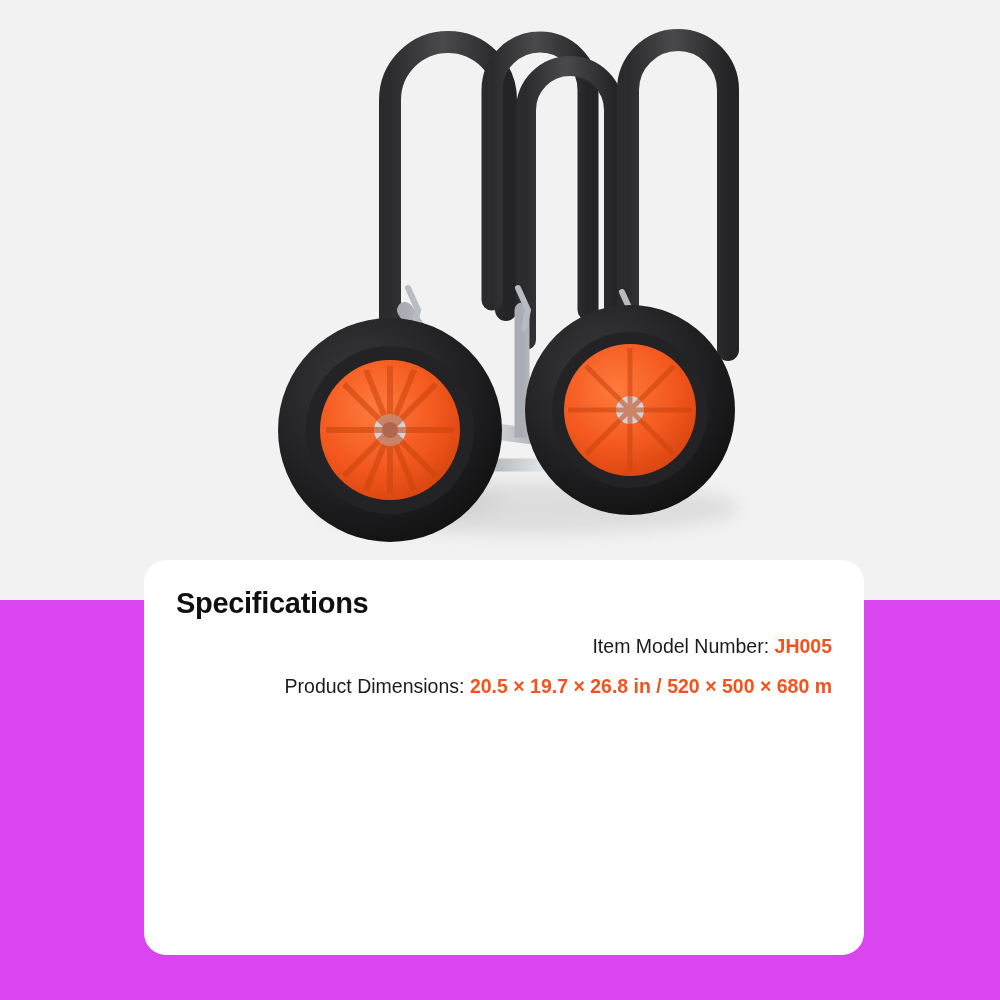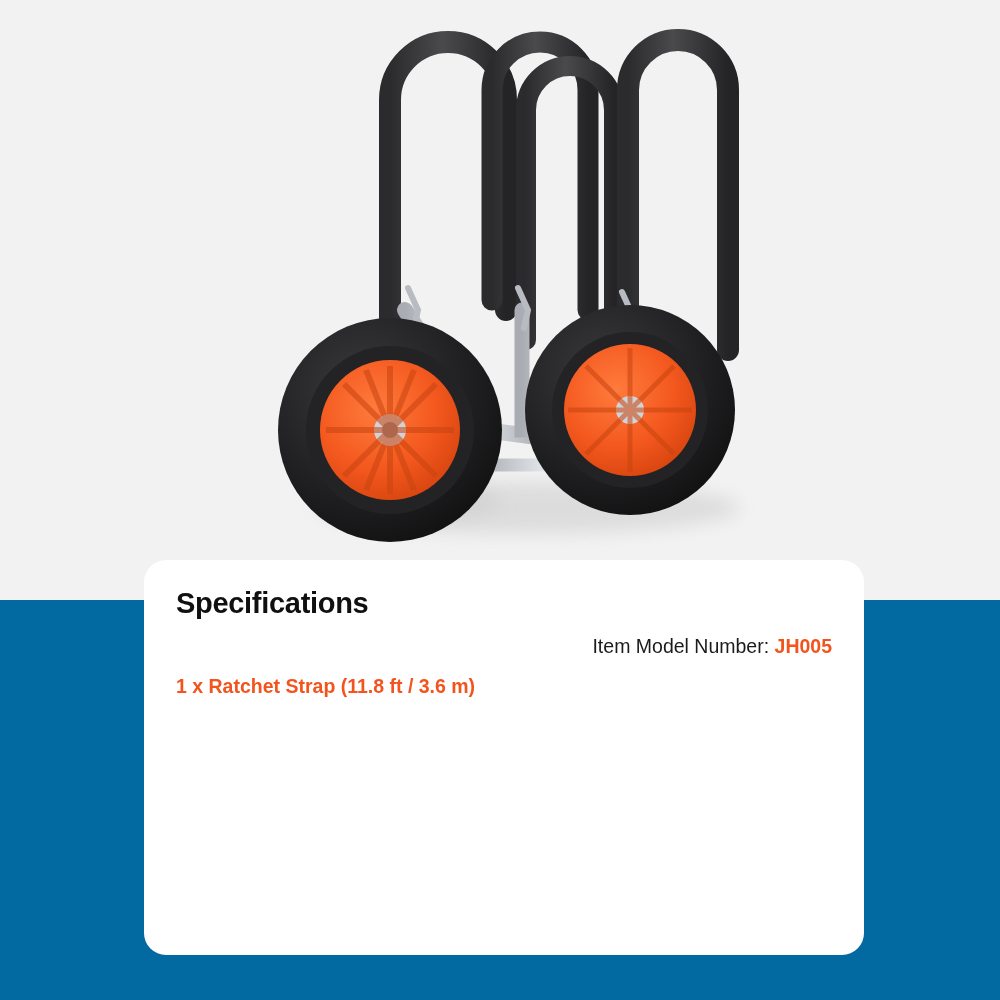--- a/index.html
+++ b/index.html
@@ -10,21 +10,21 @@
     width: 1000px;
     height: 1000px;
     background: #ffffff;
     font-family: "Liberation Sans", sans-serif;
     overflow: hidden;
   }
   .page {
     position: relative;
     width: 1000px;
     height: 1000px;
-    background: #0369a1;
+    background: #d946ef;
     box-sizing: border-box;
   }
   
   .hero {
     position: absolute;
     left: 0;
     top: 0;
     width: 1000px;
     height: 600px;
     background: #f2f2f2;
@@ -180,21 +180,22 @@
 
     <h2 class="card-title">Specifications</h2>
 
     <div class="spec-row">
       <span class="spec-label">Item Model Number:</span>
       <span class="spec-value">JH005</span>
     </div>
 
 
 
-
-
-
-    <div class="acc-row">
-      <span class="acc-item">1 x Ratchet Strap (11.8 ft / 3.6 m)</span>
+    <div class="spec-row">
+      <span class="spec-label">Product Dimensions:</span>
+      <span class="spec-value">20.5 × 19.7 × 26.8 in / 520 × 500 × 680 m</span>
     </div>
+
+
+
 
   </div>
 </div>
 
 </body></html>

